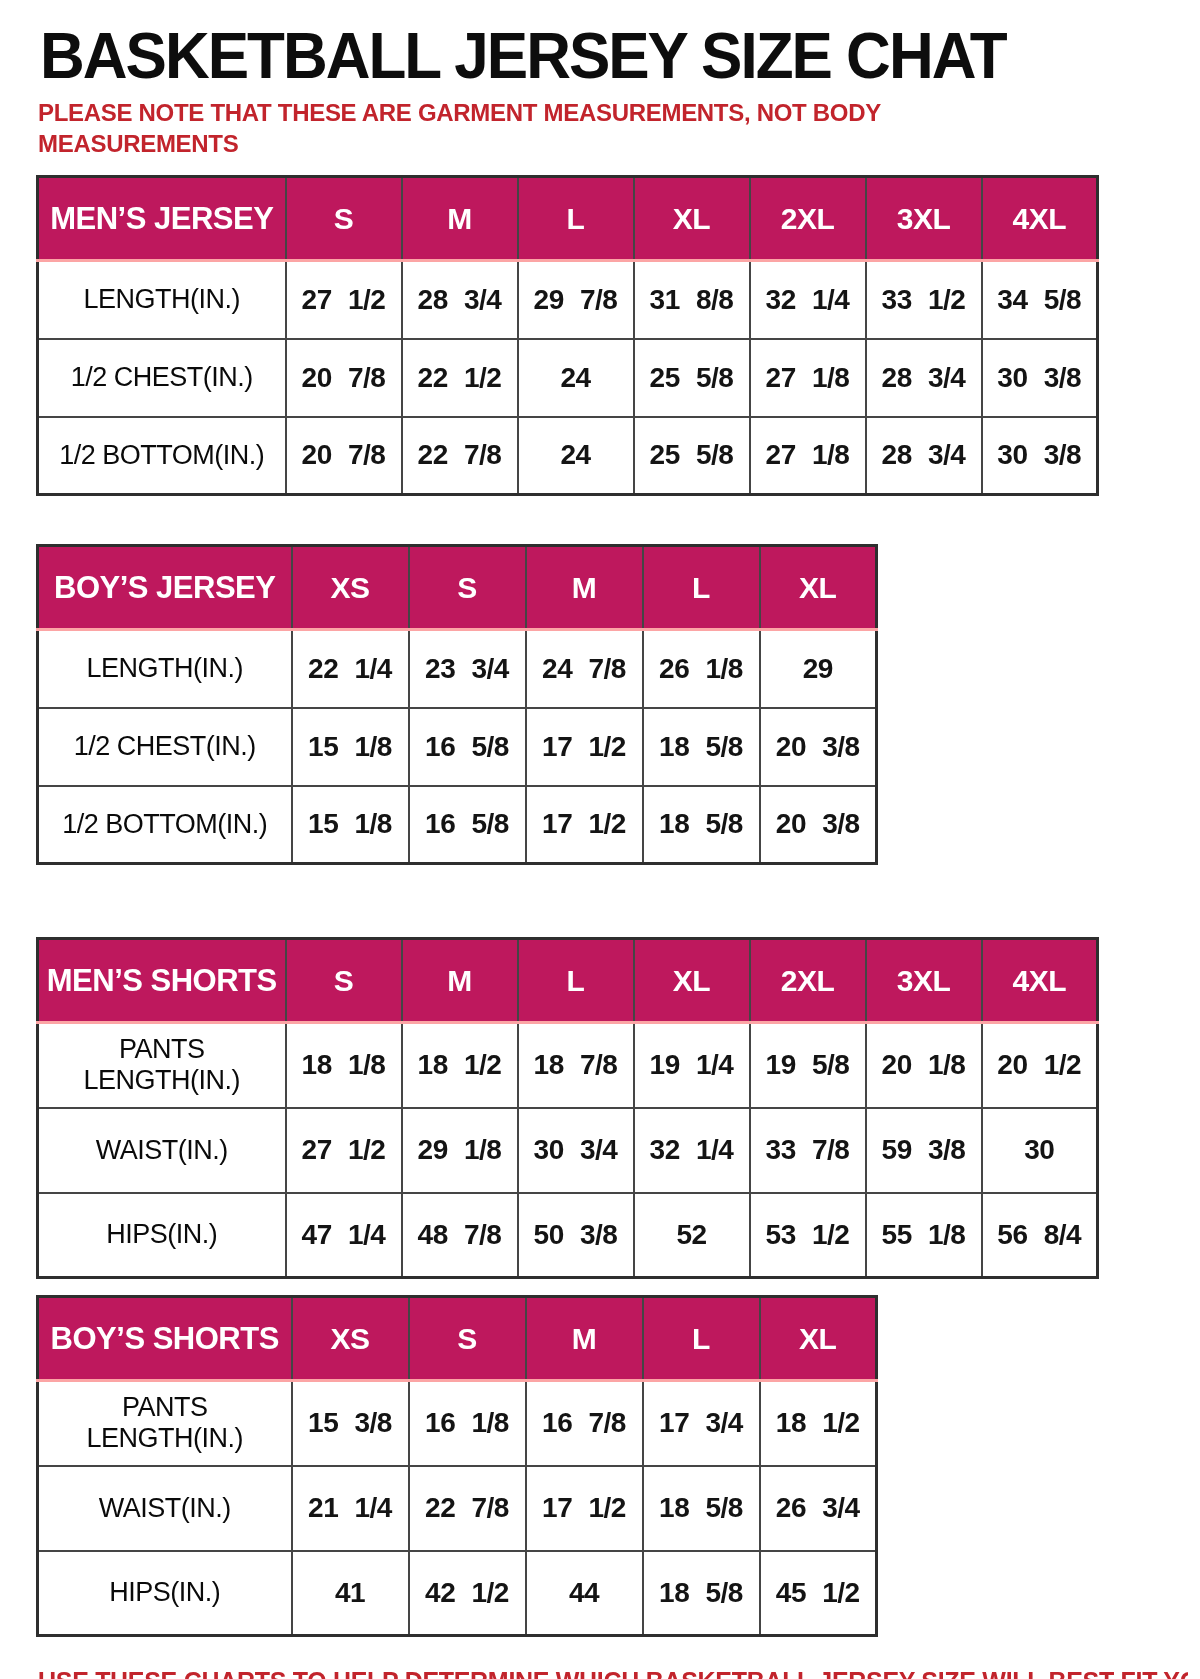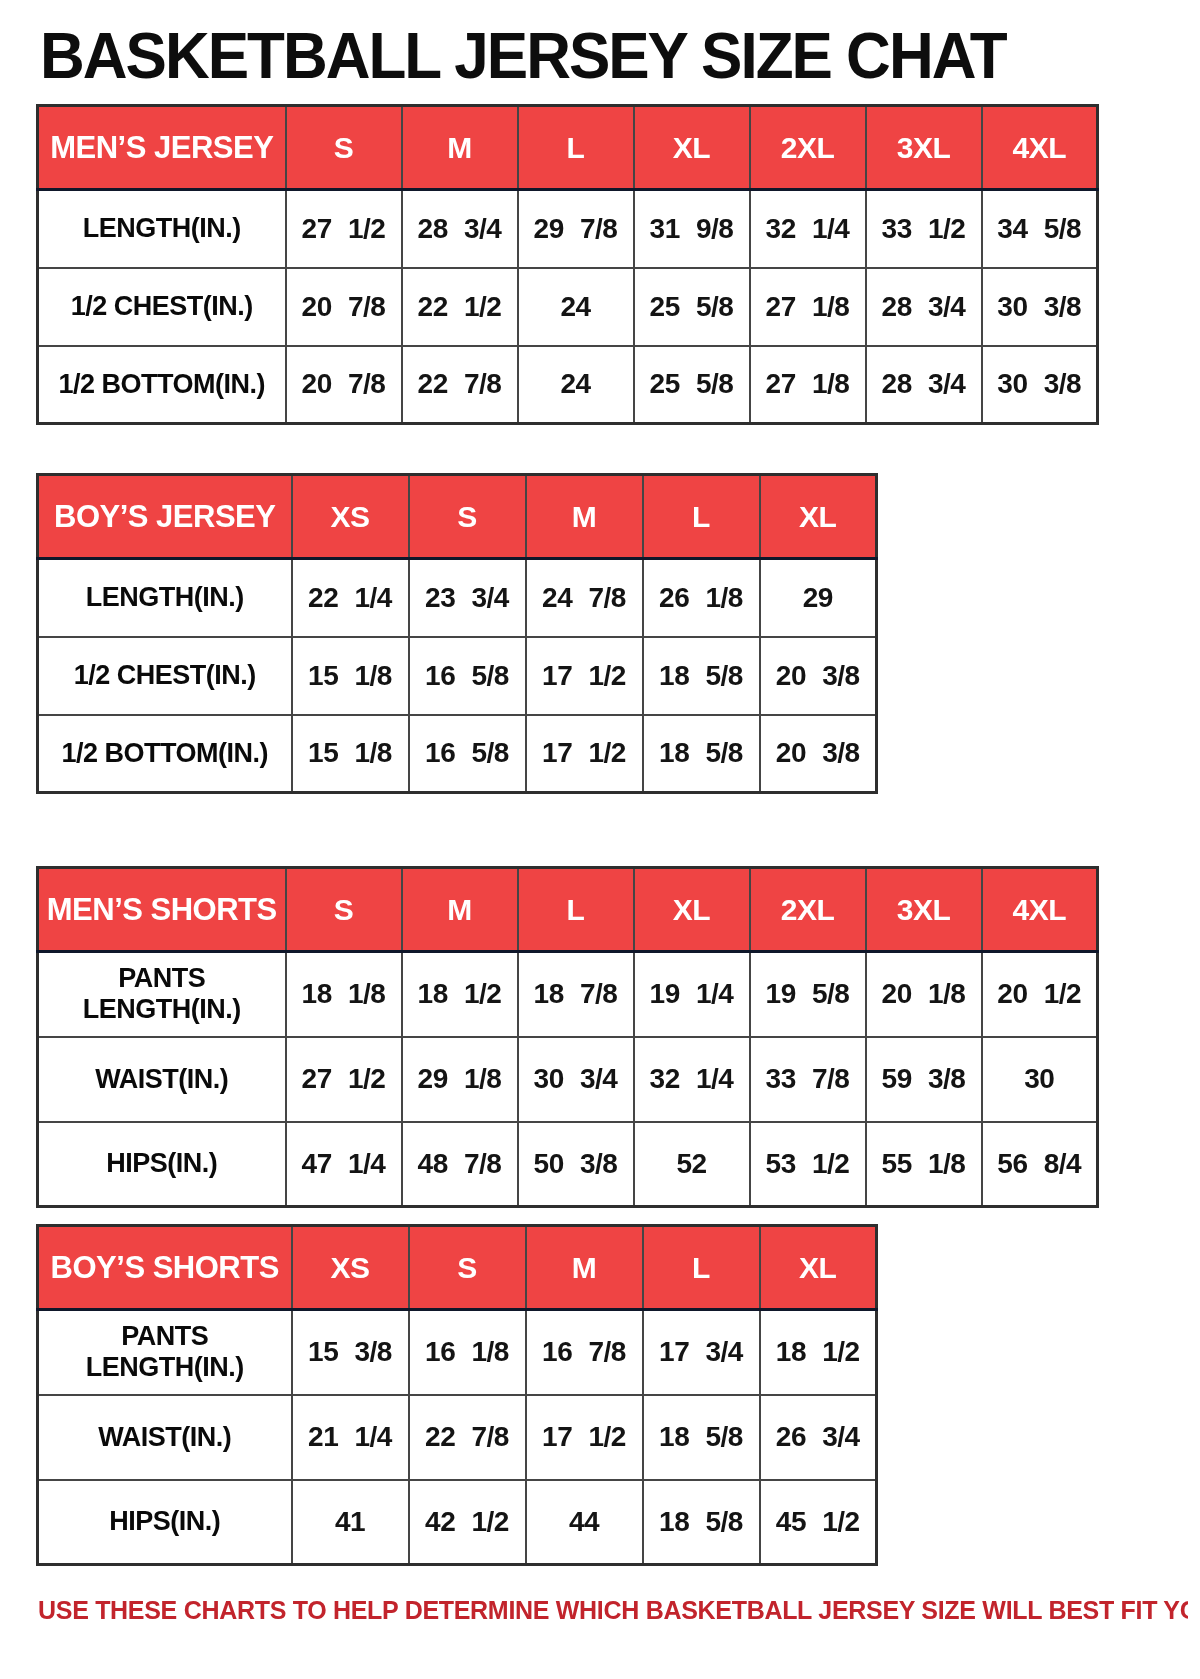--- a/index.html
+++ b/index.html
@@ -56,34 +56,34 @@
   .boys col.c-label { width: 254px; }
   .boys col.c-size  { width: 117px; }
   .size-table th, .size-table td {
     border: 2px solid #454545;
     text-align: center;
     vertical-align: middle;
     padding: 0 2px;
     box-sizing: border-box;
   }
   .size-table thead th {
-    background: #ef4444;
+    background: #be185d;
     color: #ffffff;
     font-size: 30px;
     font-weight: 700;
     letter-spacing: -0.5px;
     height: 84px;
-    border-bottom: 3px solid #0f172a;
+    border-bottom: 3px solid #fca5a5;
   }
   .size-table thead th.tbl-title {
     font-size: 31px;
   }
   .size-table tbody th.row-label {
     font-size: 27px;
-    font-weight: 700;
+    font-weight: 400;
     color: #0a0a0a;
     letter-spacing: -0.5px;
     line-height: 1.15;
   }
   .size-table tbody td {
     font-size: 28px;
     font-weight: 700;
     color: #141414;
     letter-spacing: -0.5px;
     word-spacing: 9px;
@@ -94,20 +94,21 @@
   #t3 { margin-top: 72px; }
   #t4 { margin-top: 16px; }
 </style>
 </head>
 <body>
 
 <div class="page">
 
   <div class="page-title">BASKETBALL JERSEY SIZE CHAT</div>
 
+  <div class="note top">PLEASE NOTE THAT THESE ARE GARMENT MEASUREMENTS, NOT BODY MEASUREMENTS</div>
 
   <table id="t1" class="size-table mens jersey">
     <colgroup>
         <col class="c-label">
         <col span="7" class="c-size">
       </colgroup>
     <thead>
       <tr>
         <th class="tbl-title">MEN’S JERSEY</th>
         <th>S</th>
@@ -118,21 +119,21 @@
         <th>3XL</th>
         <th>4XL</th>
       </tr>
     </thead>
     <tbody>
       <tr>
         <th class="row-label">LENGTH(IN.)</th>
         <td>27 1/2</td>
         <td>28 3/4</td>
         <td>29 7/8</td>
-        <td>31 9/8</td>
+        <td>31 8/8</td>
         <td>32 1/4</td>
         <td>33 1/2</td>
         <td>34 5/8</td>
       </tr>
       <tr>
         <th class="row-label">1/2 CHEST(IN.)</th>
         <td>20 7/8</td>
         <td>22 1/2</td>
         <td>24</td>
         <td>25 5/8</td>

